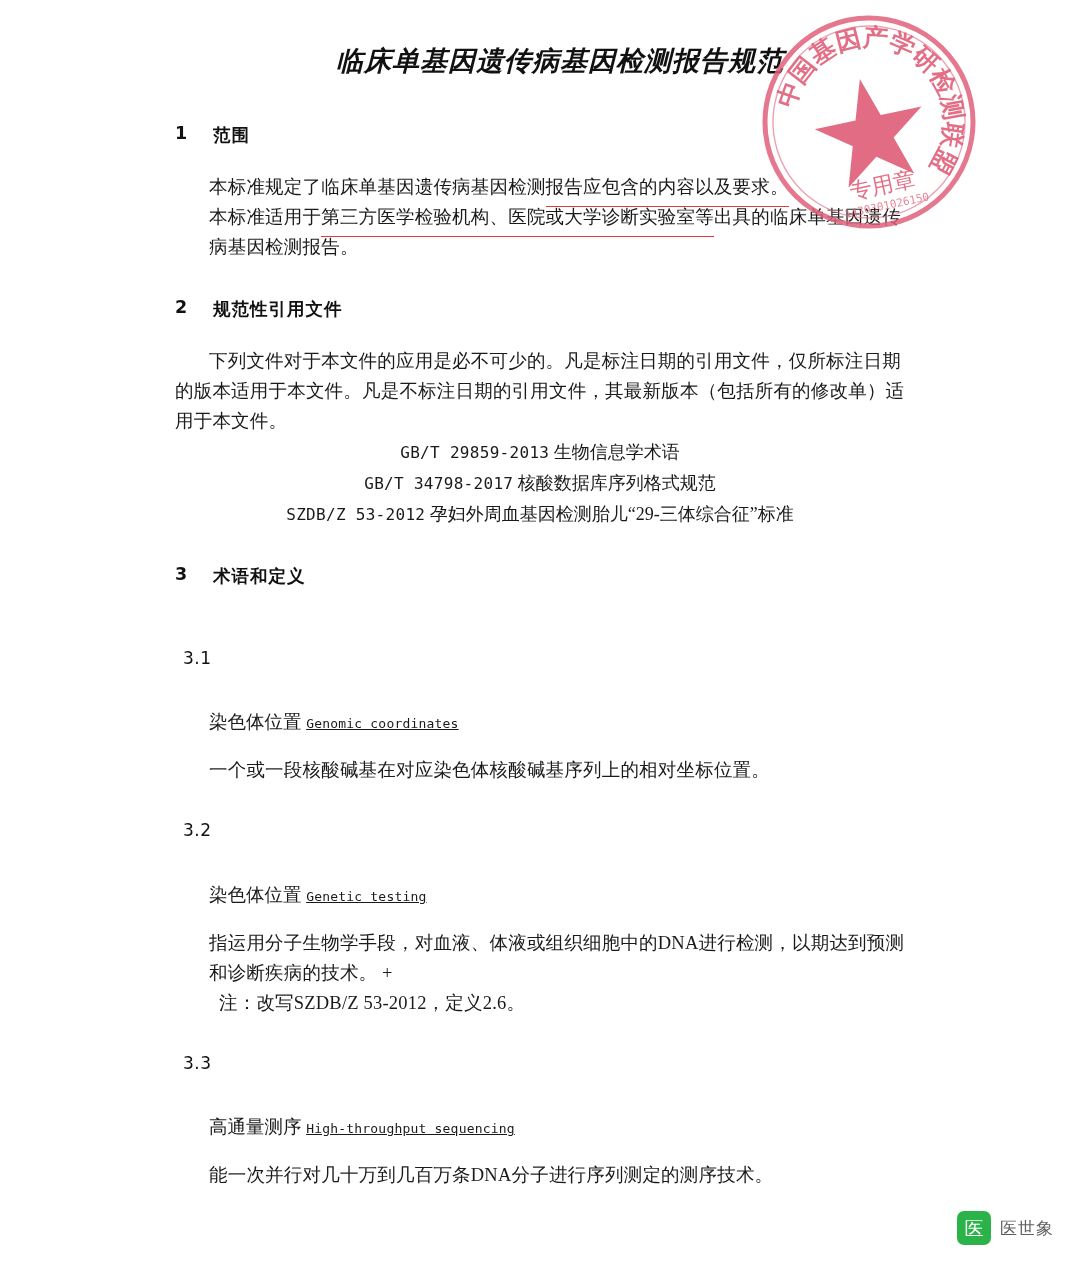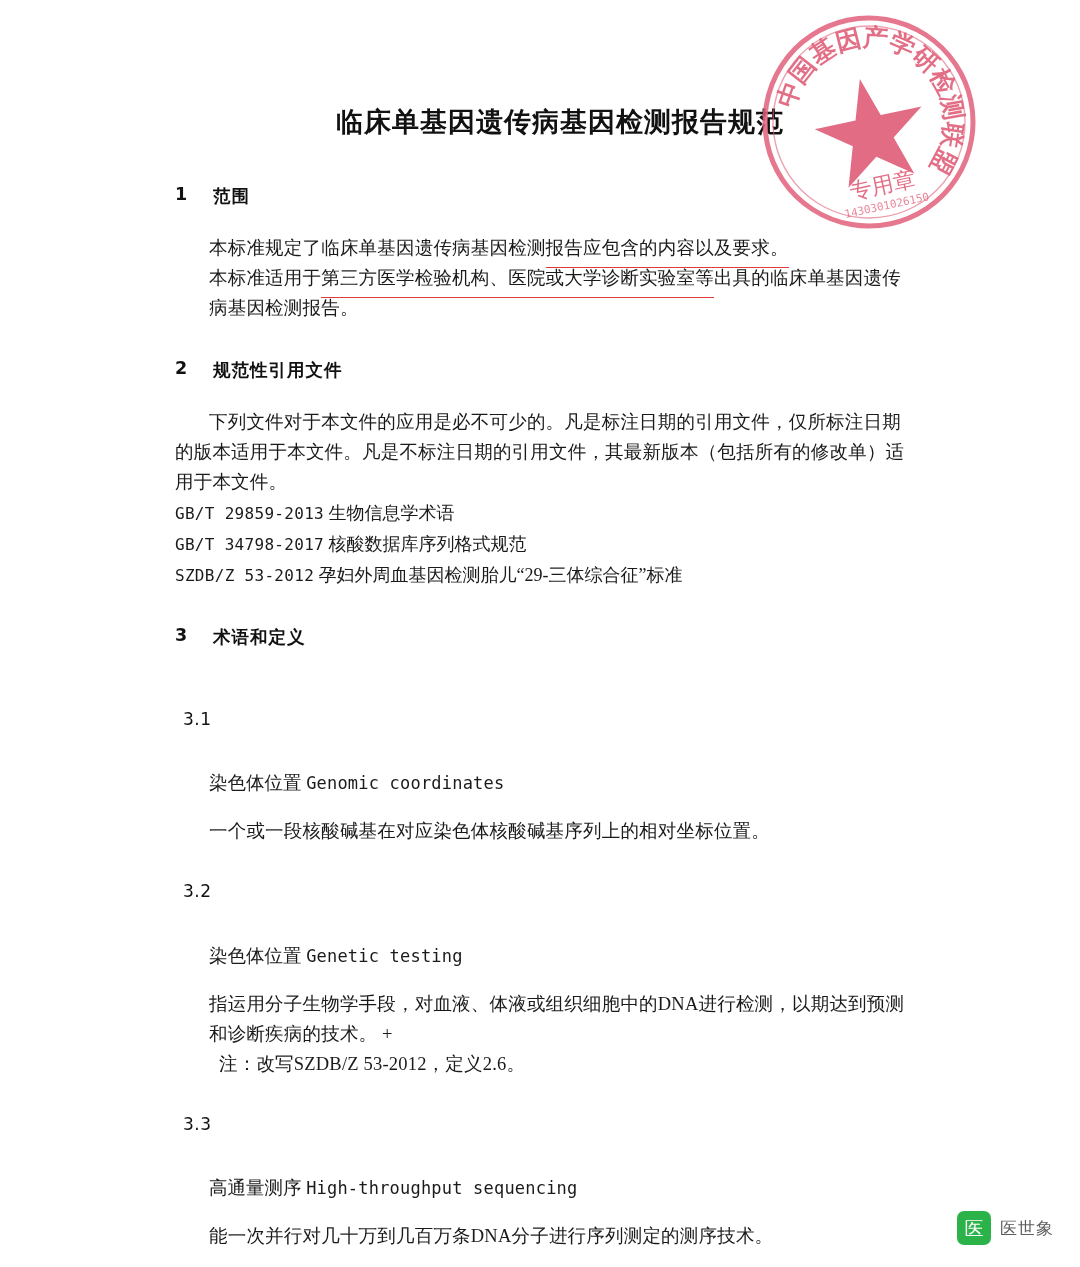--- a/index.html
+++ b/index.html
@@ -23,22 +23,23 @@
     padding: 0;
   }
   .doc-title {
     text-align: center;
     font-family: "DejaVu Sans", sans-serif;
     font-weight: bold;
     font-size: 27px;
     letter-spacing: 1px;
     color: #111;
     margin: 0;
-    padding-top: 104px;
+    padding-top: 43px;
     padding-left: 40px;
+    font-style: italic;
   }
   .body-block {
     padding: 0 175px 0 175px;
     margin-top: 44px;
   }
   .sec-head {
     font-family: "DejaVu Sans", sans-serif;
     font-weight: bold;
     font-size: 17.5px;
     color: #111;
@@ -71,35 +72,37 @@
   .indent2 { text-indent: 34px; }
   .gap-s { height: 14px; }
   .gap-m { height: 26px; }
   .gap-l { height: 34px; }
   .ref-list p {
     margin: 0;
     font-family: "Liberation Serif", serif;
     font-size: 18px;
     line-height: 1.72;
     color: #1a1a1a;
+    text-align: center;
   }
   .ref-list .code {
     font-family: "DejaVu Sans Mono", monospace;
     font-size: 16px;
     letter-spacing: 0.3px;
   }
   .term-title {
     font-family: "Liberation Serif", serif;
     font-size: 18.5px;
     line-height: 1.6;
   }
   .term-en {
     font-family: "DejaVu Sans Mono", monospace;
-    font-size: 17px;
+    font-size: 13px;
     letter-spacing: 0.2px;
+    text-decoration: underline;
   }
   
   .u-red {
     border-bottom: 1.6px solid #e03a3a;
     padding-bottom: 9px;
   }
   
   .seal {
     position: absolute;
     left: 755px;

